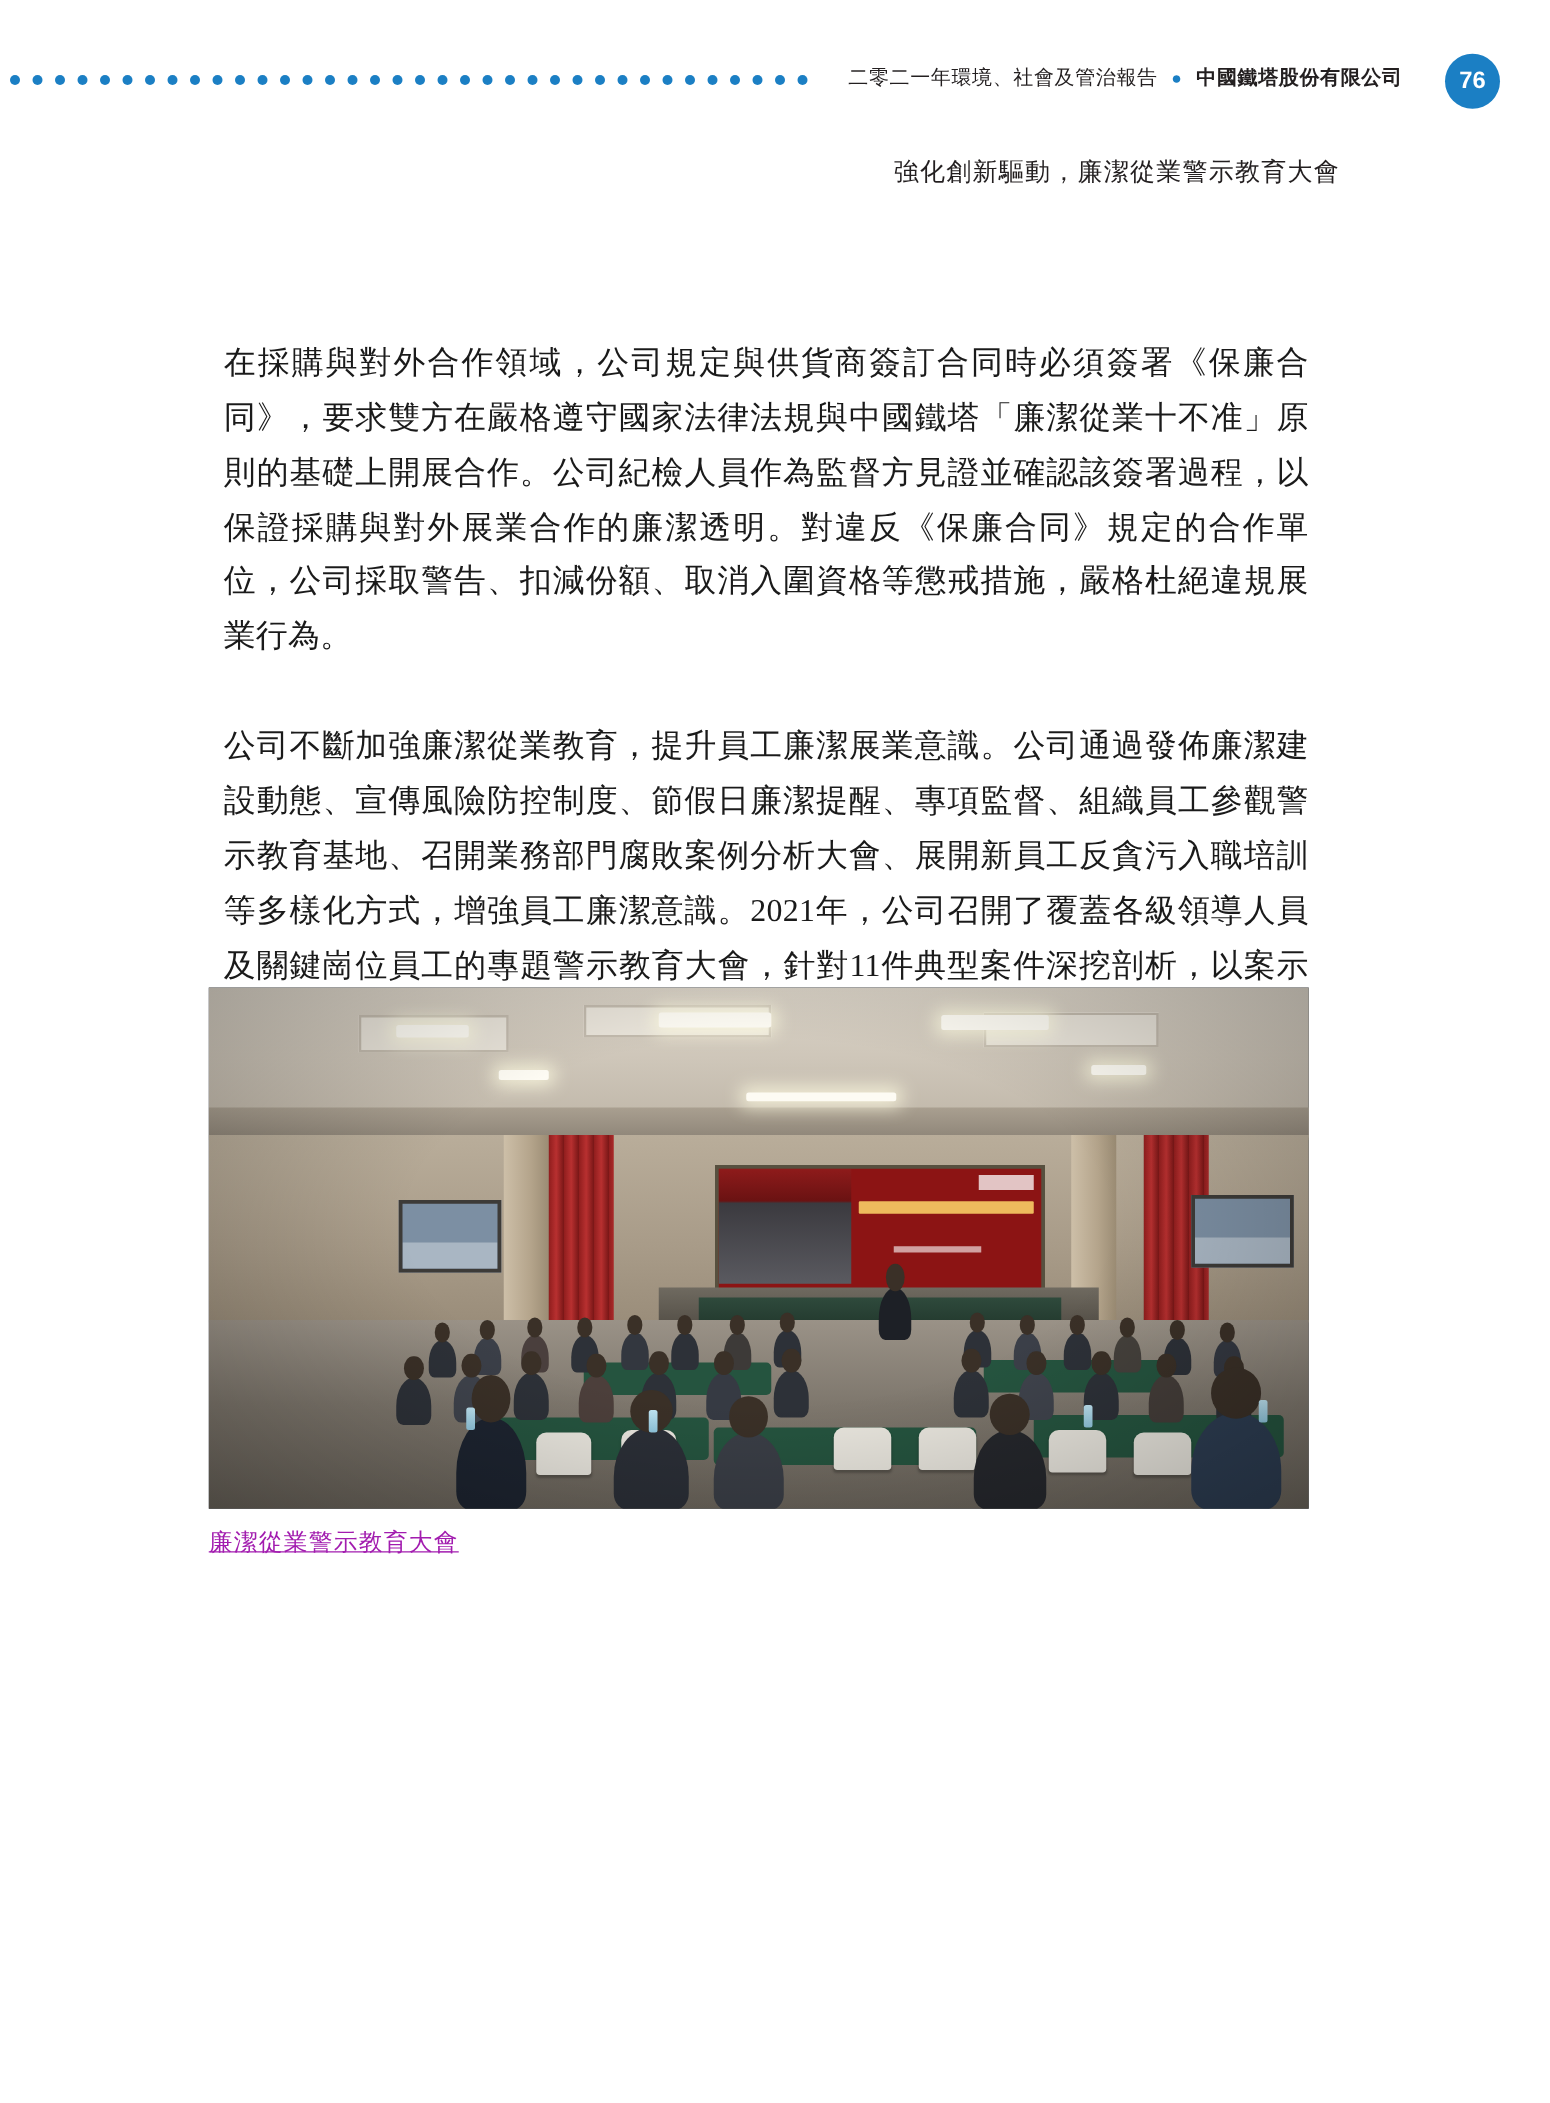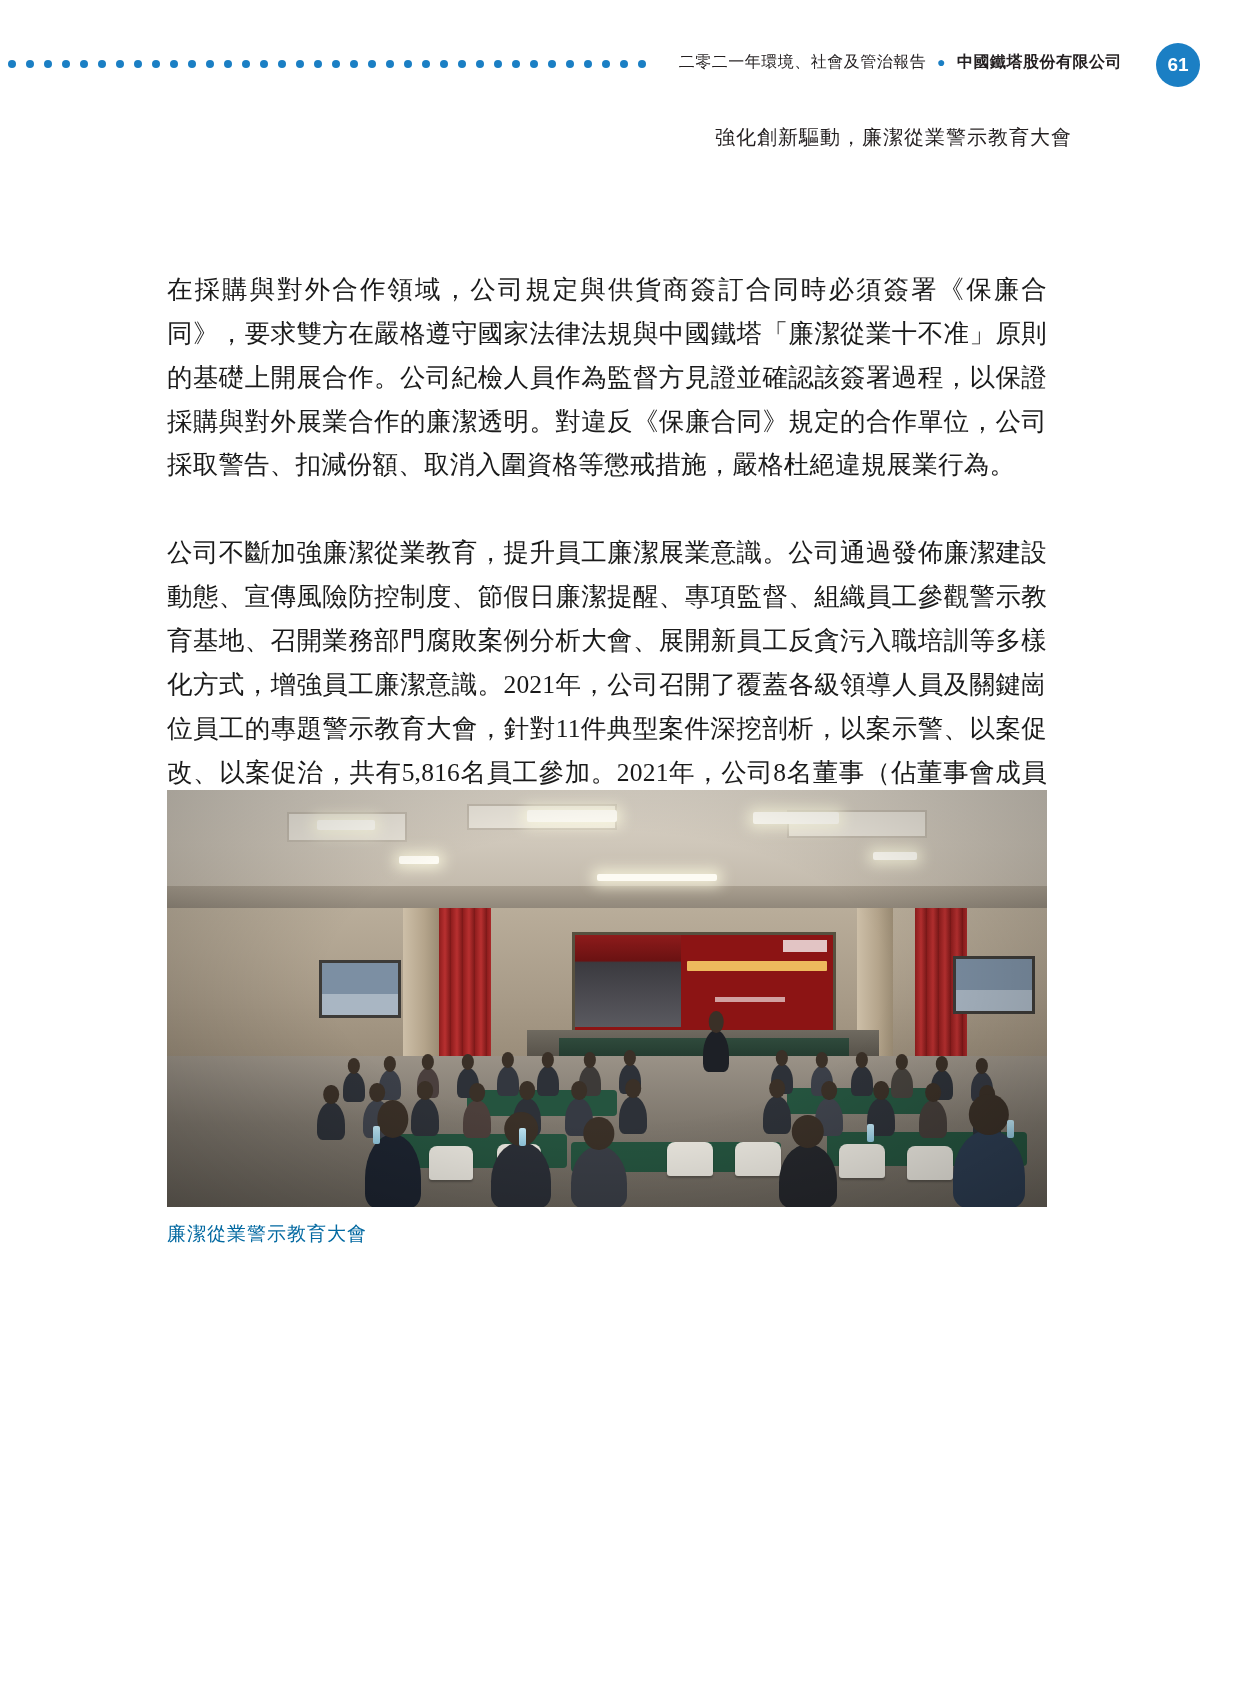--- a/index.html
+++ b/index.html
@@ -88,21 +88,21 @@
   }
 
   
   .content {
     position: absolute;
     top: 268px;
     left: 167px;
     width: 880px;
   }
   p.body-par {
-    margin: 0 0 44px 0;
+    margin: 0 0 44px 12px;
     font-family: "Liberation Serif", serif;
     font-size: 25.5px;
     line-height: 1.72;
     text-align: justify;
     text-justify: inter-ideograph;
     color: #1a1a1a;
     letter-spacing: 0.2px;
   }
   p.body-par:last-of-type { margin-bottom: 0; }
 
@@ -247,22 +247,23 @@
     border-radius: 2px;
   }
   .vignette {
     position: absolute; inset: 0;
     background: radial-gradient(ellipse at 50% 45%, rgba(0,0,0,0) 45%, rgba(0,0,0,0.28) 100%);
     pointer-events: none;
   }
   .fig-caption {
     margin-top: 14px;
     font-size: 19px;
-    color: #0369a1;
+    color: #a21caf;
     letter-spacing: 1px;
+    text-decoration: underline;
   }
 </style>
 </head>
 <body>
 
 <div class="page-header">
   <div class="dot-rule">
     <i></i>
       <i></i>
       <i></i>
@@ -298,21 +299,21 @@
       <i></i>
       <i></i>
       <i></i>
       <i></i>
   </div>
   <div class="header-text">
     <span>二零二一年環境、社會及管治報告</span>
     <span class="sep">●</span>
     <span class="co">中國鐵塔股份有限公司</span>
   </div>
-  <div class="page-number">61</div>
+  <div class="page-number">76</div>
 </div>
 
 <div class="section-title">強化創新驅動，廉潔從業警示教育大會</div>
 
 <div class="content">
   <p class="body-par">在採購與對外合作領域，公司規定與供貨商簽訂合同時必須簽署《保廉合同》，要求雙方在嚴格遵守國家法律法規與中國鐵塔「廉潔從業十不准」原則的基礎上開展合作。公司紀檢人員作為監督方見證並確認該簽署過程，以保證採購與對外展業合作的廉潔透明。對違反《保廉合同》規定的合作單位，公司採取警告、扣減份額、取消入圍資格等懲戒措施，嚴格杜絕違規展業行為。</p>
   <p class="body-par">公司不斷加強廉潔從業教育，提升員工廉潔展業意識。公司通過發佈廉潔建設動態、宣傳風險防控制度、節假日廉潔提醒、專項監督、組織員工參觀警示教育基地、召開業務部門腐敗案例分析大會、展開新員工反貪污入職培訓等多樣化方式，增強員工廉潔意識。2021年，公司召開了覆蓋各級領導人員及關鍵崗位員工的專題警示教育大會，針對11件典型案件深挖剖析，以案示警、以案促改、以案促治，共有5,816名員工參加。2021年，公司8名董事（佔董事會成員100%）接受了有關廉潔教育的培訓。</p>
 </div>
 
 <div class="figure">

